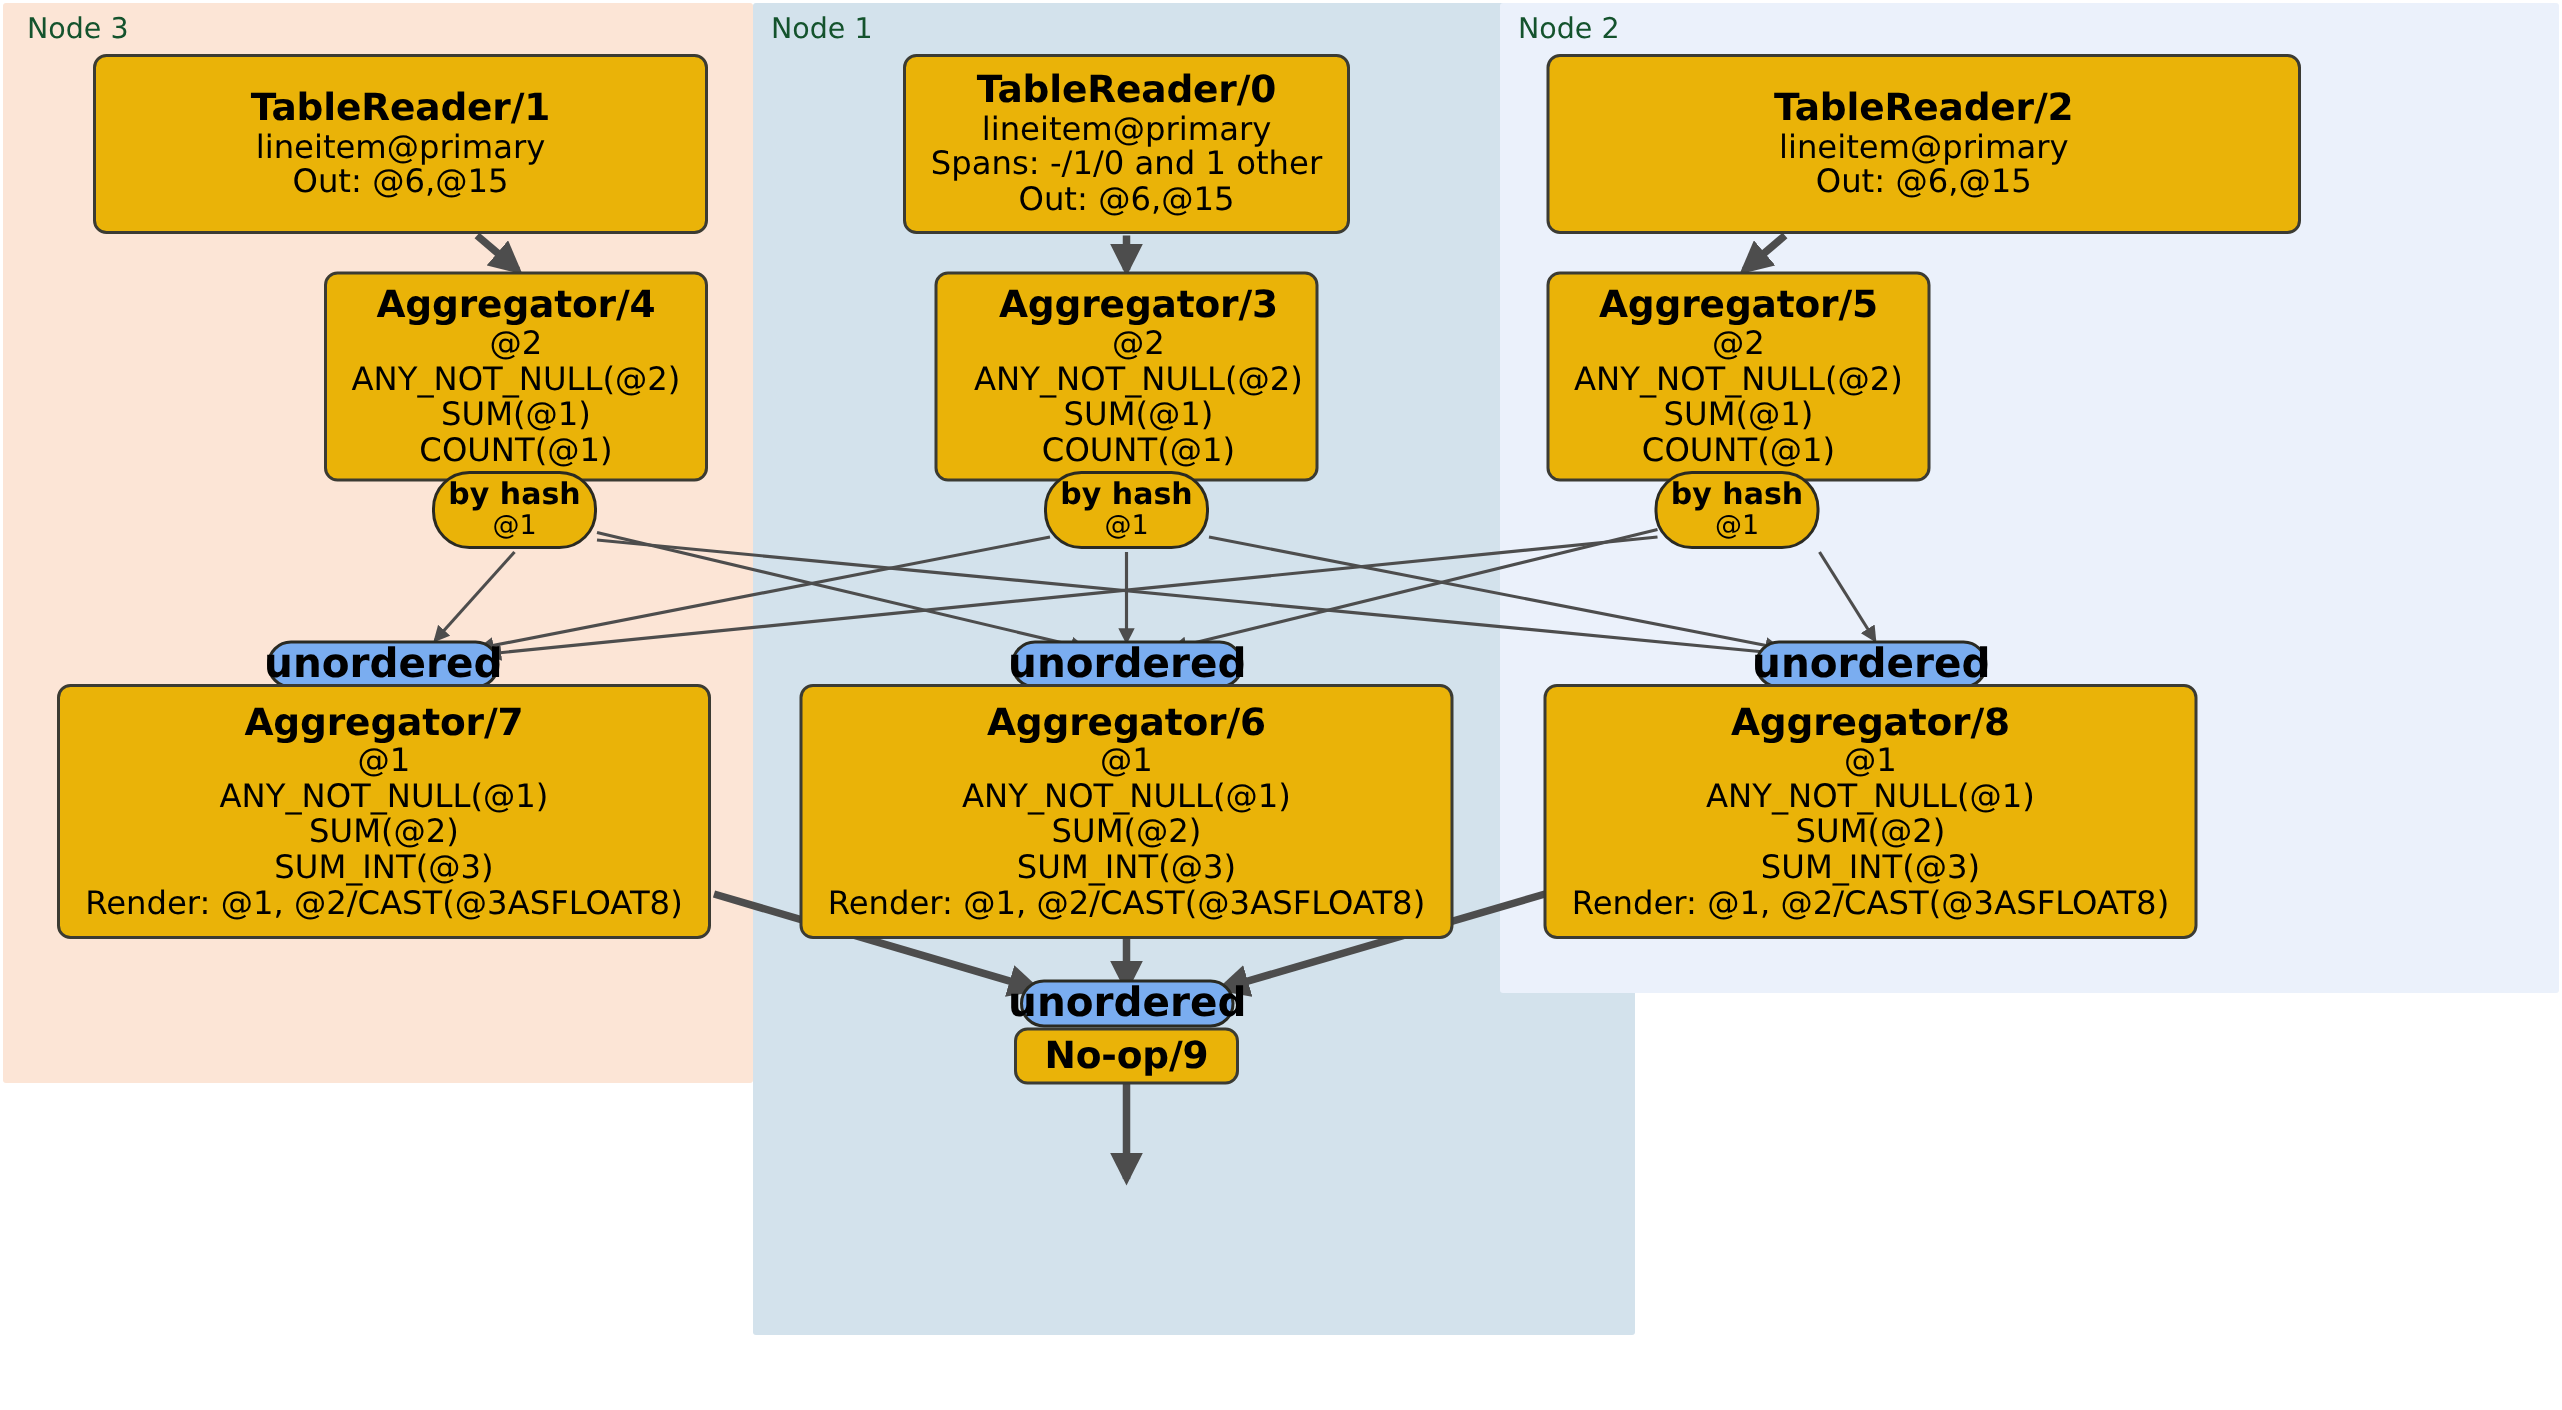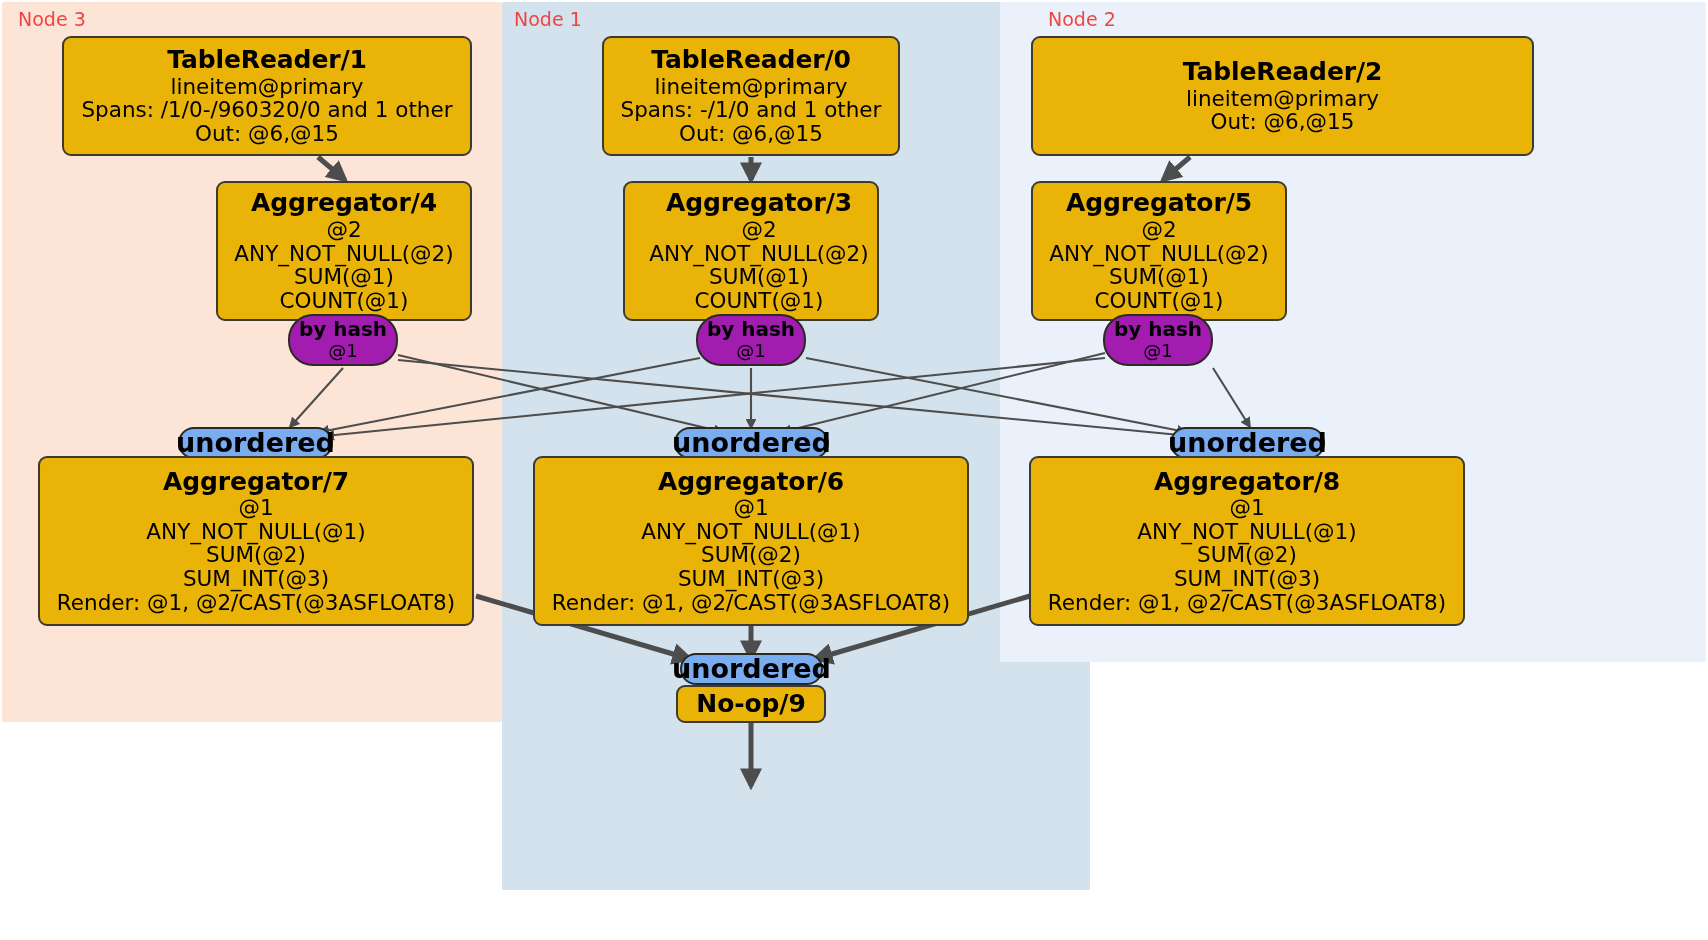--- a/index.html
+++ b/index.html
@@ -23,21 +23,21 @@
     height: 940px;
   }
   
   .panel {
     position: absolute;
     border-radius: 2px;
   }
   .panel-label {
     position: absolute;
     font-size: 19px;
-    color: #ef4444;
+    color: #14532d;
     font-family: "DejaVu Sans", sans-serif;
     white-space: nowrap;
   }
   
   .proc {
     position: absolute;
     box-sizing: border-box;
     background: #eab308;
     border: 2.2px solid #3b3b33;
     border-radius: 9px;
@@ -73,21 +73,21 @@
     border: 2.2px solid #2a2a22;
     text-align: center;
     display: flex;
     flex-direction: column;
     justify-content: center;
     align-items: center;
     color: #000000;
     line-height: 1.08;
   }
   .pill.hash {
-    background: #a21caf;
+    background: #eab308;
     border-radius: 25px;
   }
   .pill.hash .h-main {
     font-weight: bold;
     font-size: 20px;
   }
   .pill.hash .h-sub {
     font-size: 18px;
   }
   .pill.sync {
@@ -103,21 +103,21 @@
 <body>
 
 <div id="stage">
 
   <div class="panel" style="left:2px; top:2px; width:500px; height:720px; background:#fce5d6;"></div>
   <div class="panel" style="left:502px; top:2px; width:588px; height:888px; background:#d3e2ec;"></div>
   <div class="panel" style="left:1000px; top:2px; width:706px; height:660px; background:#ebf1fb;"></div>
 
   <div class="panel-label" style="left:18px; top:8px;">Node 3</div>
   <div class="panel-label" style="left:514px; top:8px;">Node 1</div>
-  <div class="panel-label" style="left:1048px; top:8px;">Node 2</div>
+  <div class="panel-label" style="left:1012px; top:8px;">Node 2</div>
 
   <svg class="layer" viewBox="0 0 1708 940" preserveAspectRatio="none">
     <defs>
       <marker id="ah" viewBox="0 0 10 10" refX="8.4" refY="5" markerWidth="5.2" markerHeight="5.2" orient="auto-start-reverse">
         <path d="M 0 0 L 10 5 L 0 10 z" fill="#4d4d4d"></path>
       </marker>
       <marker id="ah-thick" viewBox="0 0 10 10" refX="8.0" refY="5" markerWidth="4.4" markerHeight="4.4" orient="auto-start-reverse">
         <path d="M 0 0 L 10 5 L 0 10 z" fill="#4d4d4d"></path>
       </marker>
     </defs>
@@ -144,21 +144,20 @@
       <path d="M 751 626 L 751 658" stroke-width="5" marker-end="url(#ah-thick)"></path>
       <path d="M 1030 596 L 815 659" stroke-width="5" marker-end="url(#ah-thick)"></path>
 
       <path d="M 751 722 L 751 786" stroke-width="5" marker-end="url(#ah-thick)"></path>
     </g>
   </svg>
 
   <div class="proc" style="left:62px; top:36px; width:410px; height:120px;">
     <div class="title">TableReader/1</div>
     <div class="line">lineitem@primary</div>
-    <div class="line">Spans: /1/0-/960320/0 and 1 other</div>
     <div class="line">Out: @6,@15</div>
   </div>
 
   <div class="proc" style="left:602px; top:36px; width:298px; height:120px;">
     <div class="title">TableReader/0</div>
     <div class="line">lineitem@primary</div>
     <div class="line">Spans: -/1/0 and 1 other</div>
     <div class="line">Out: @6,@15</div>
   </div>
 

